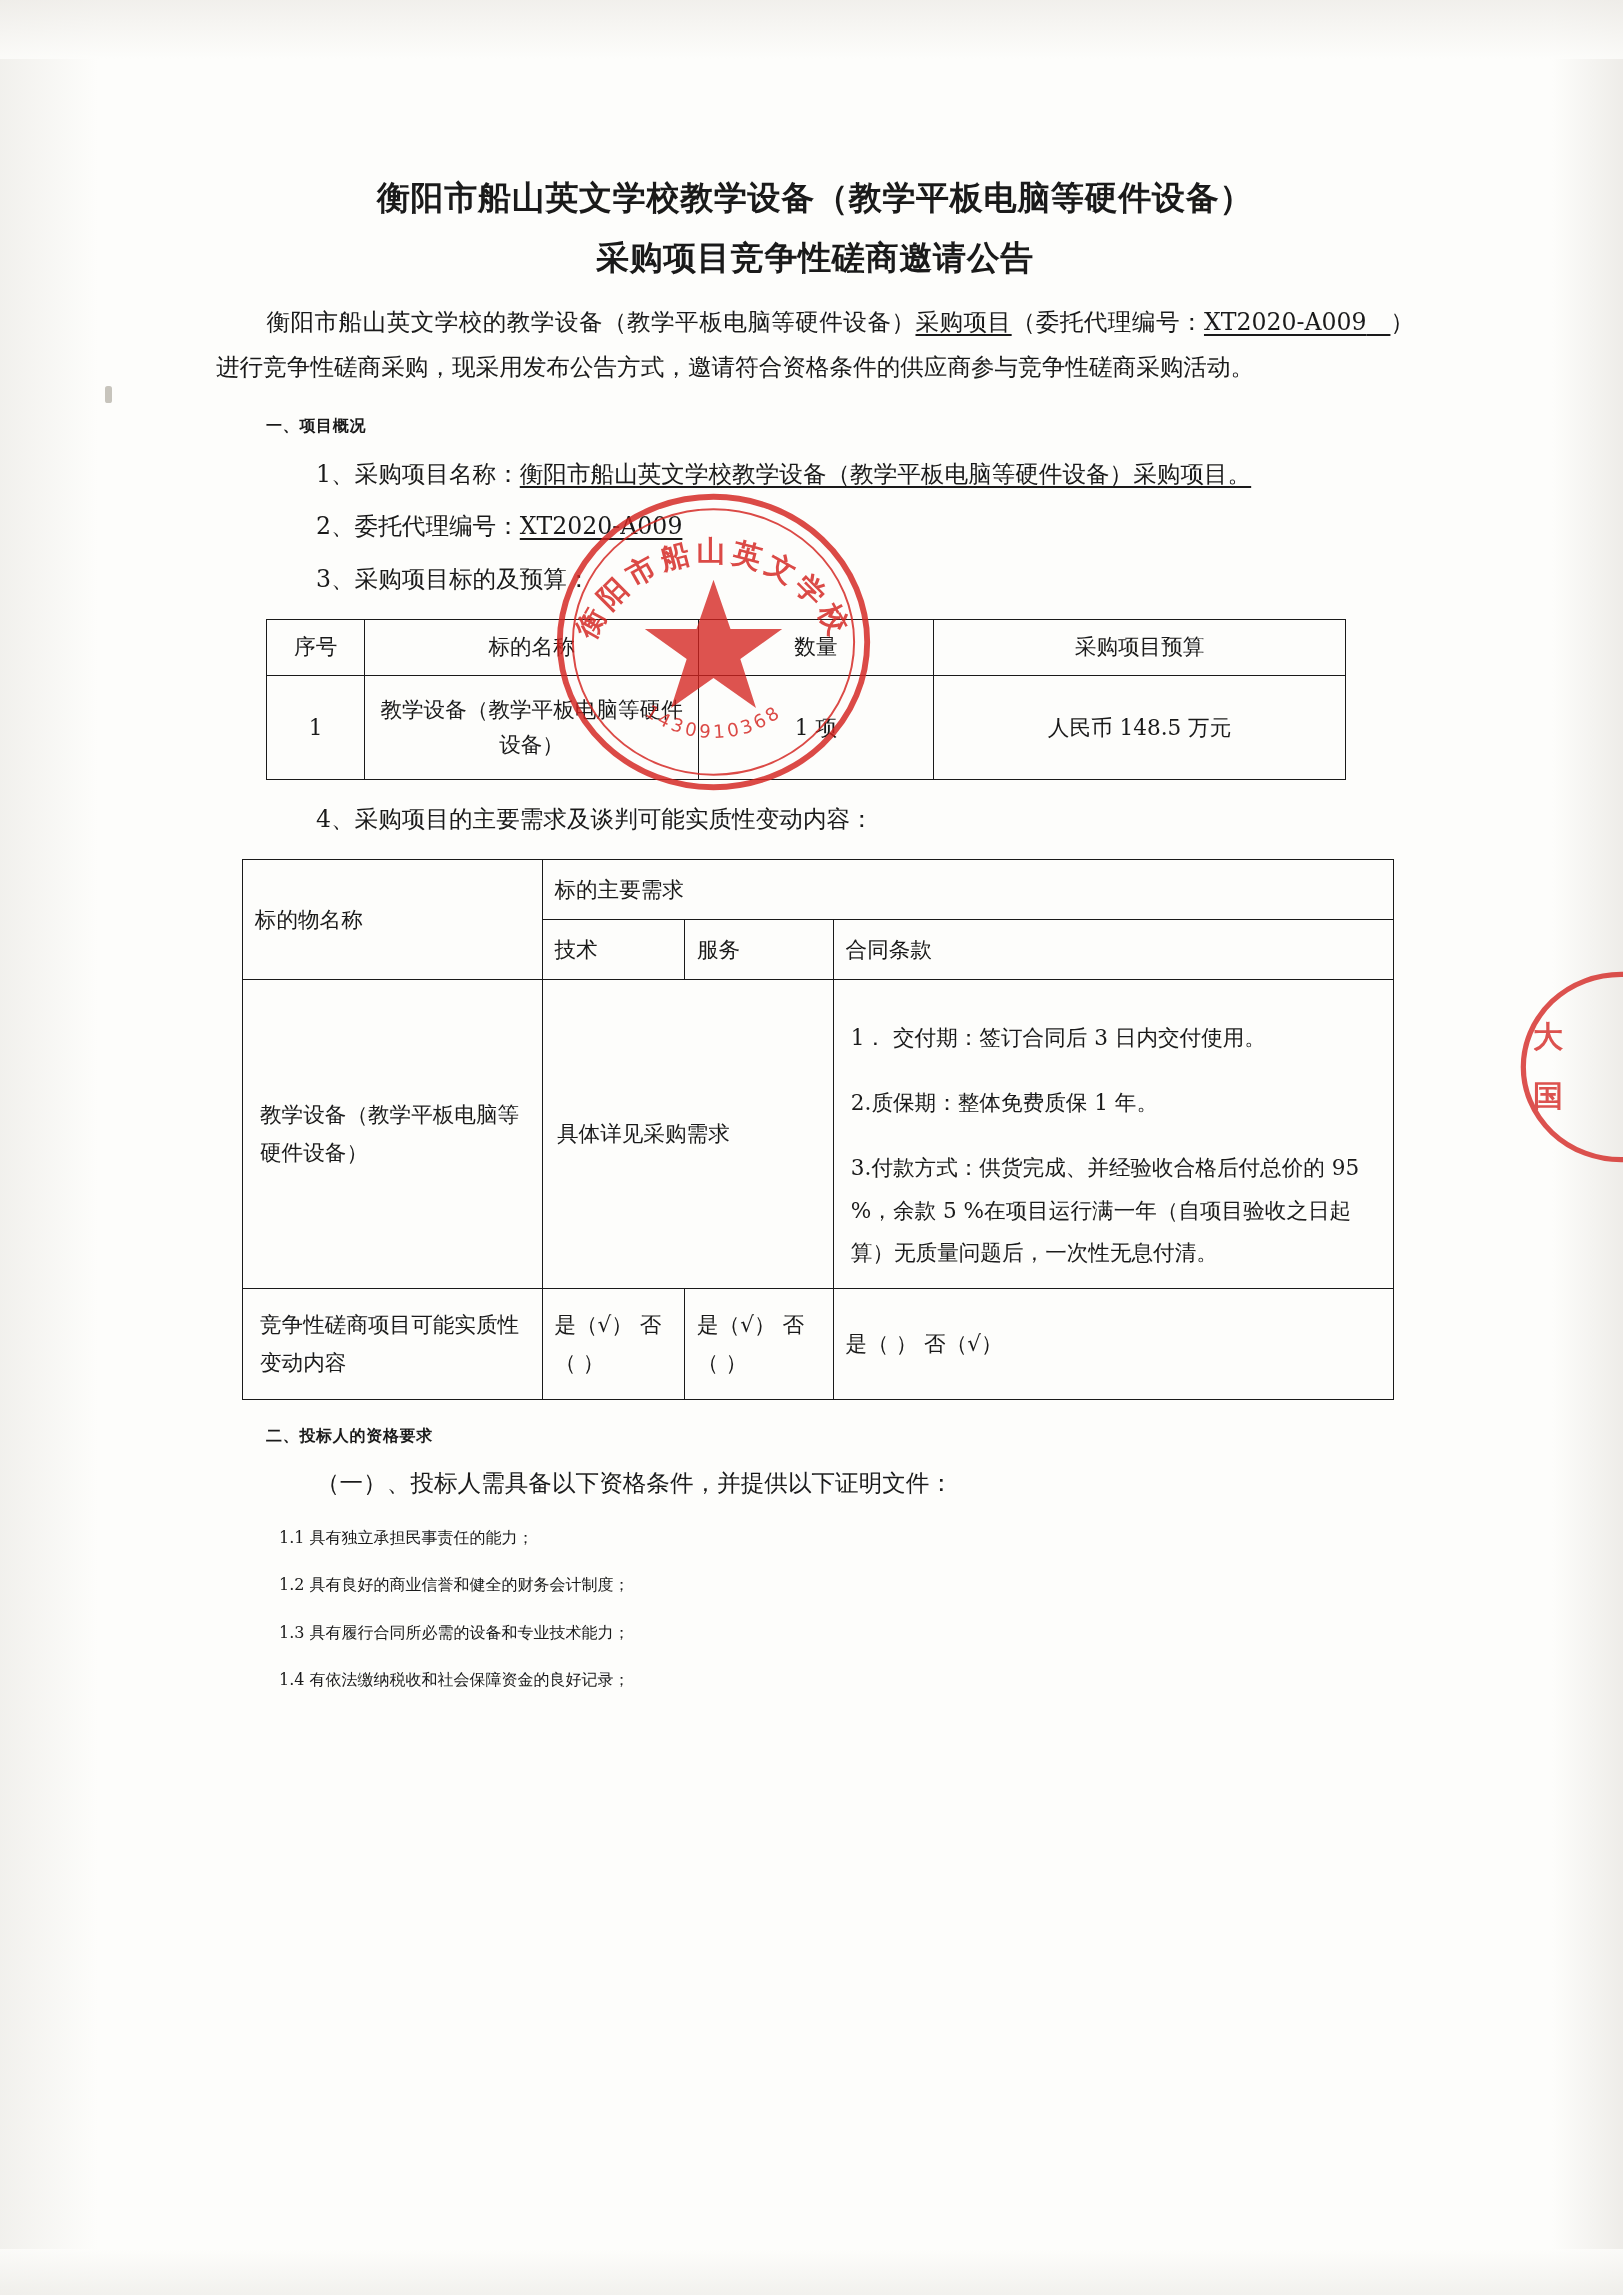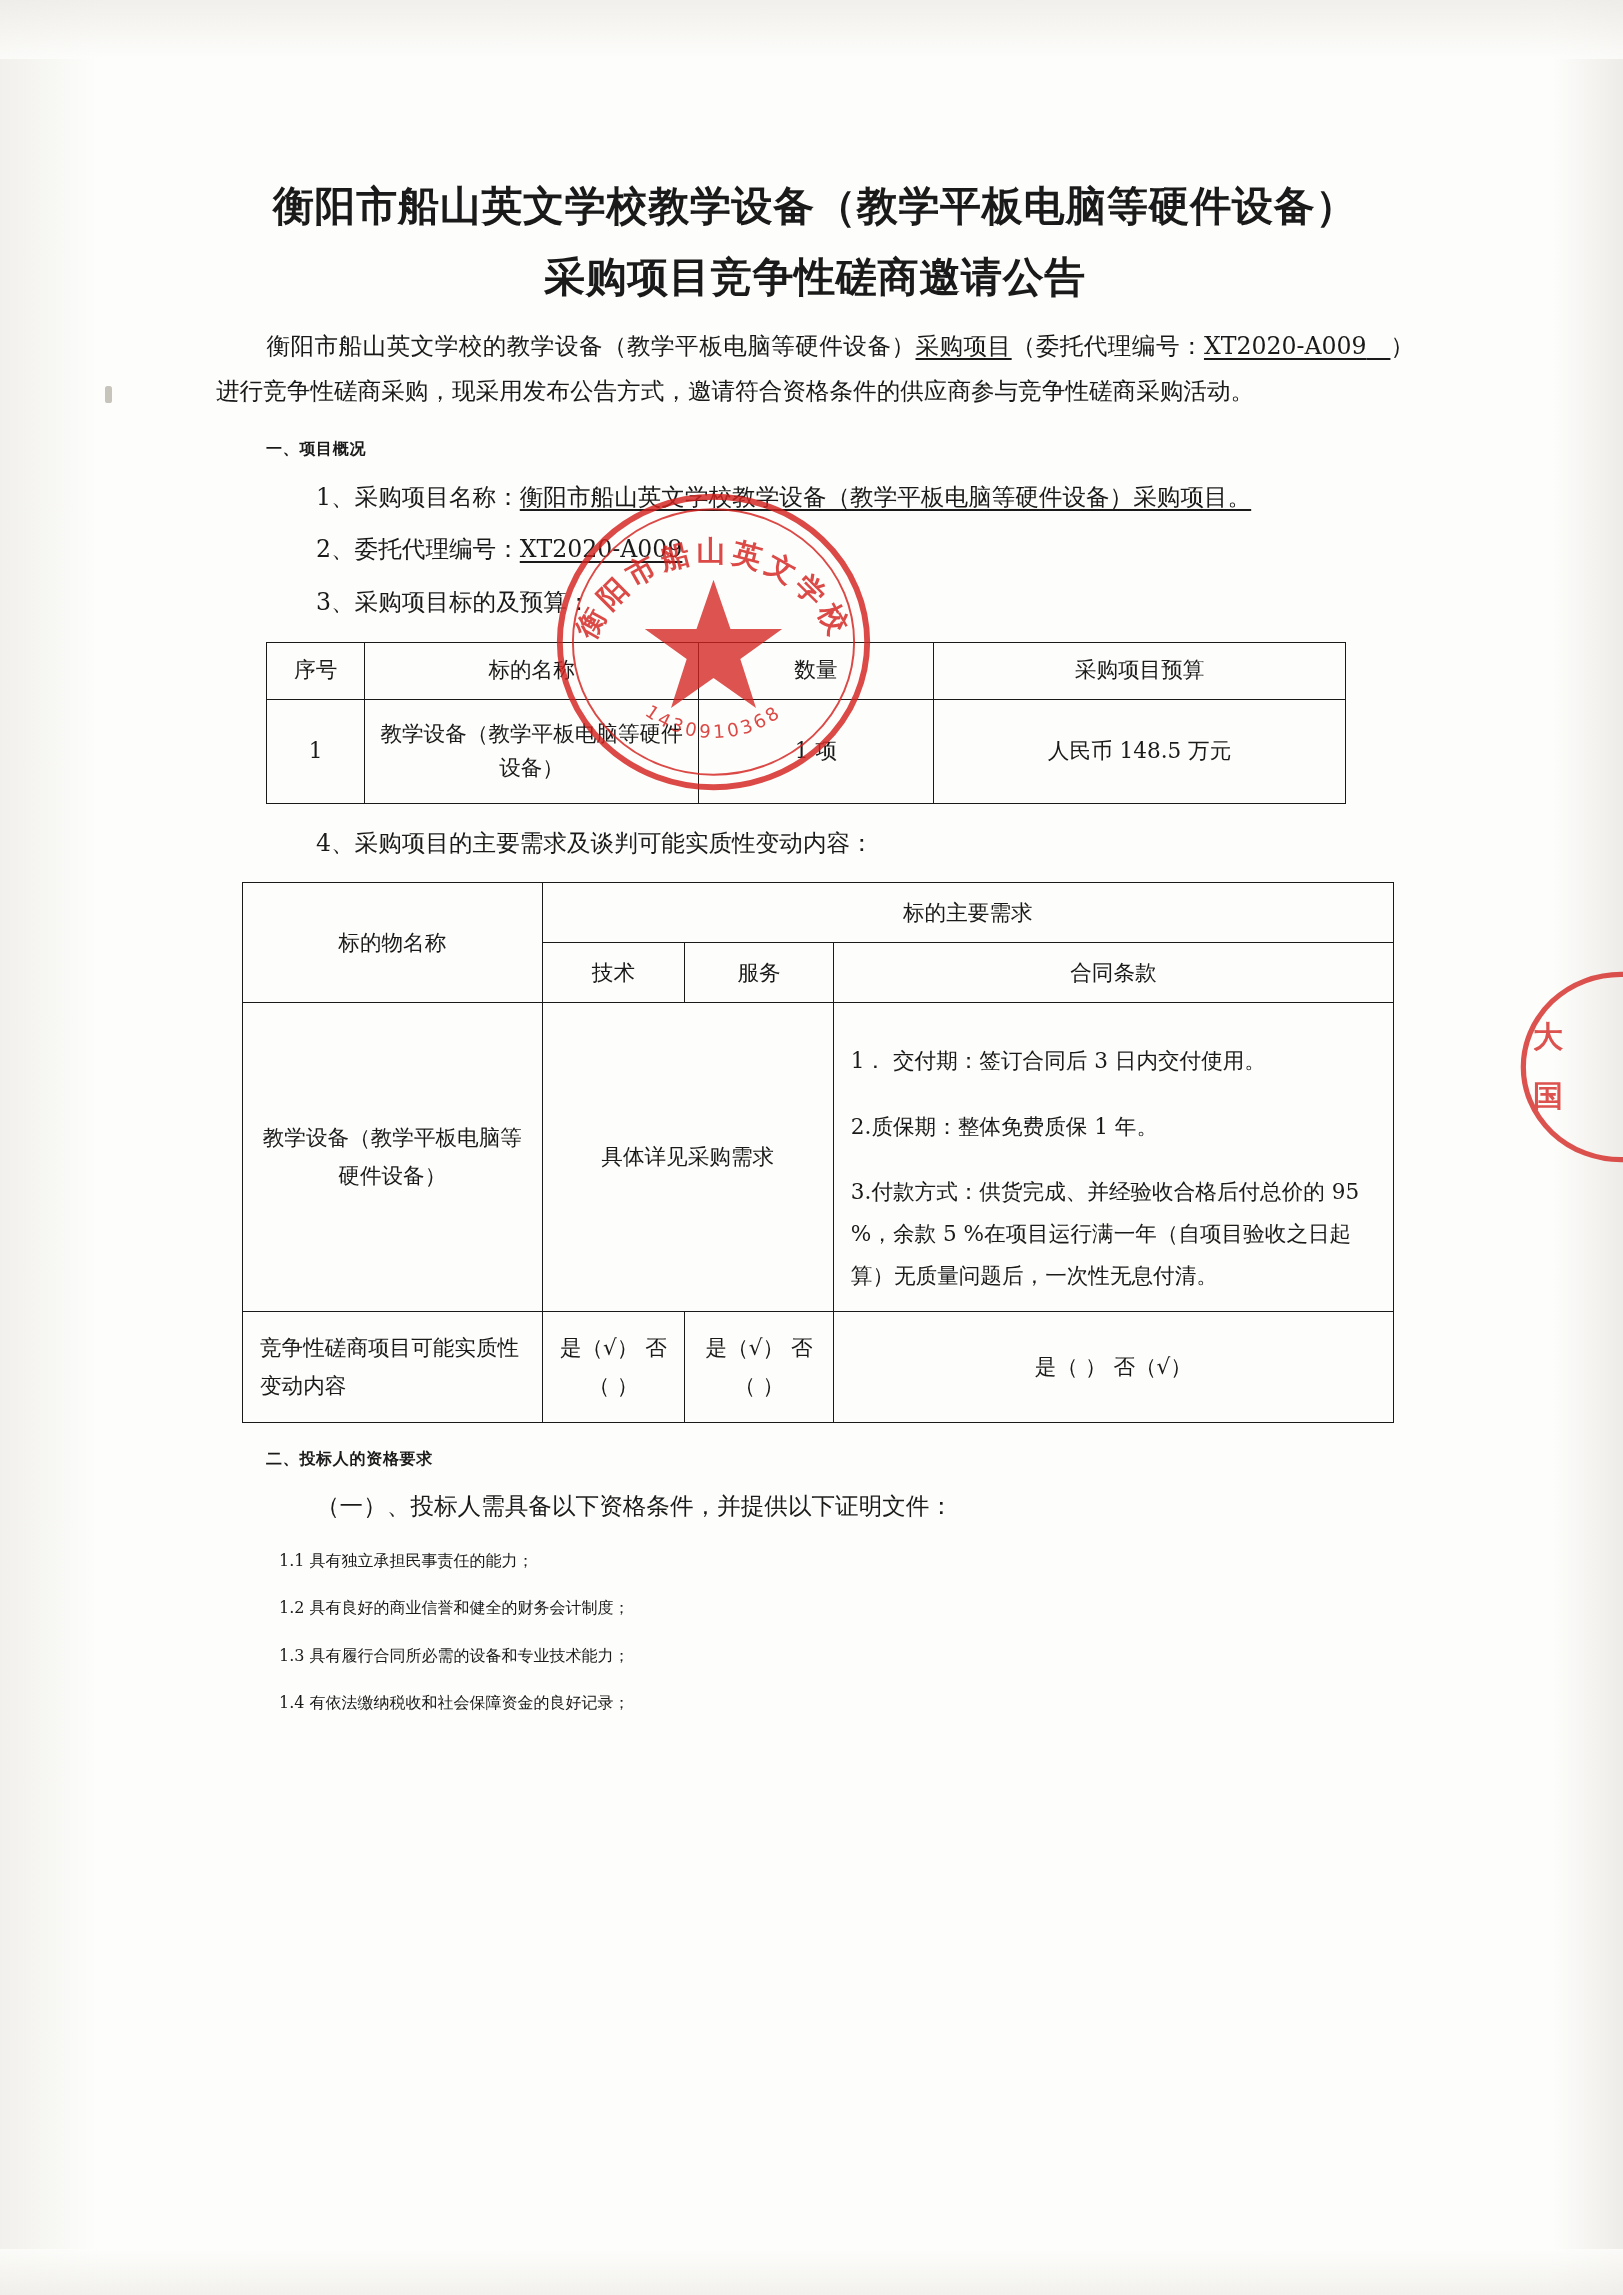--- a/index.html
+++ b/index.html
@@ -49,23 +49,23 @@
   }
 
   .content {
     position: absolute;
     left: 216px;
     top: 177px;
     width: 1198px;
   }
 
   h1.doc-title {
-    font-family: Liberation Serif, serif;
+    font-family: Liberation Mono, monospace;
     font-weight: bold;
-    font-size: 41px;
+    font-size: 33px;
     line-height: 1.45;
     text-align: center;
     margin: 0;
     letter-spacing: 0.7px;
   }
   h1.doc-title .l2 { display: block; margin-top: 11.8px; }
   .intro {
     margin-top: 16px;
     font-size: 23.6px;
     line-height: 1.9;
@@ -109,21 +109,20 @@
     width: 1152px;
     margin: 17px 0 17px 26px;
     font-size: 21.6px;
   }
   table.req td, table.req th {
     border: 1.3px solid #1a1a1a;
     padding: 10.5px 11.8px;
     vertical-align: middle;
     font-weight: normal;
     line-height: 1.75;
-    text-align: center;
   }
   table.req td.left { text-align: left; margin-left: 28px; }
   table.req td.terms {
     text-align: left;
     padding: 14.4px 17px;
     line-height: 1.95;
   }
   table.req td.terms .t-line { display: block; margin-top: 23px; }
   .cell-center-multiline { line-height: 1.9; }
 

